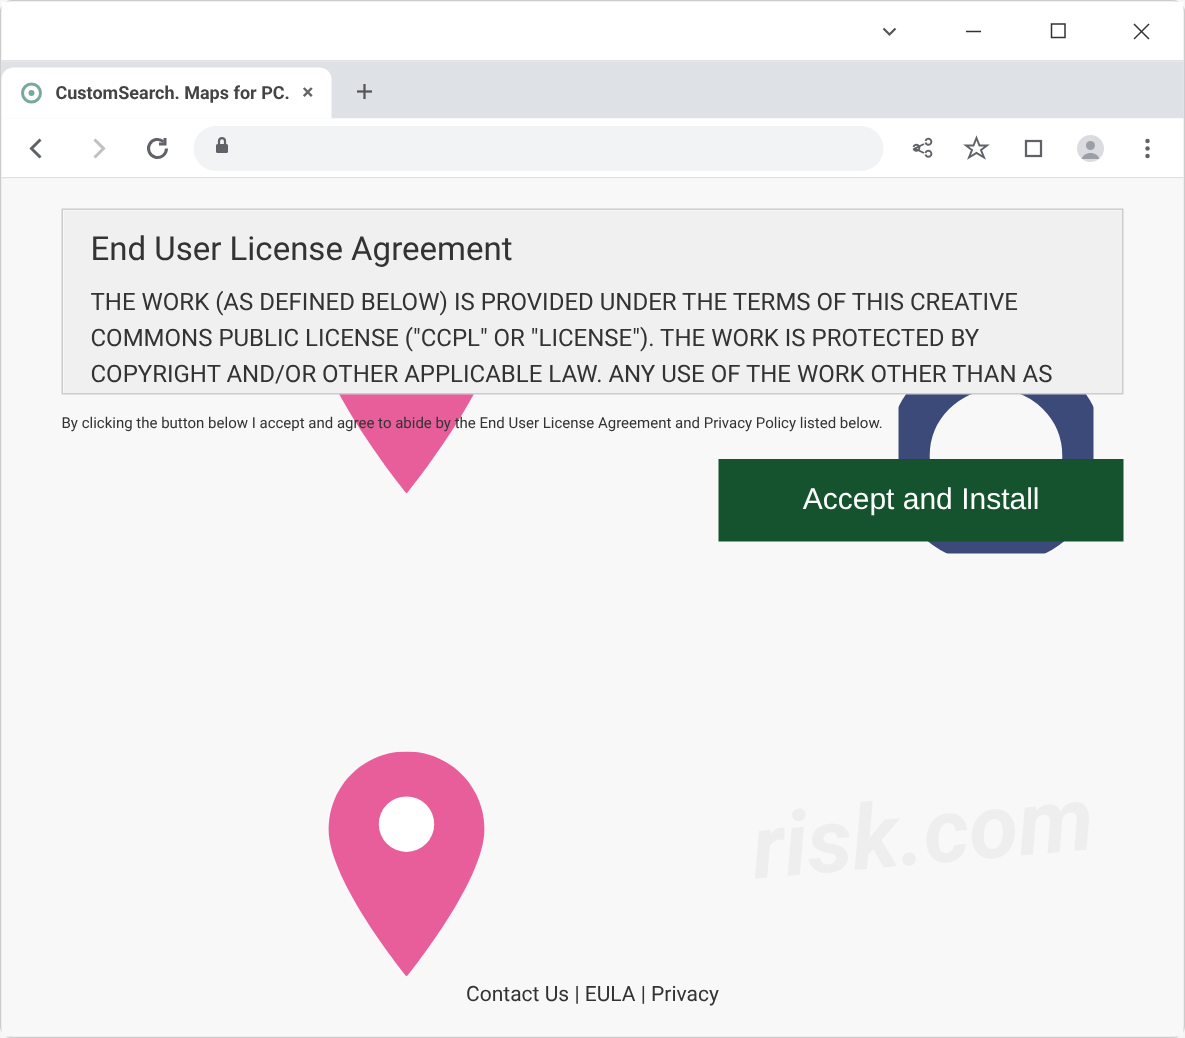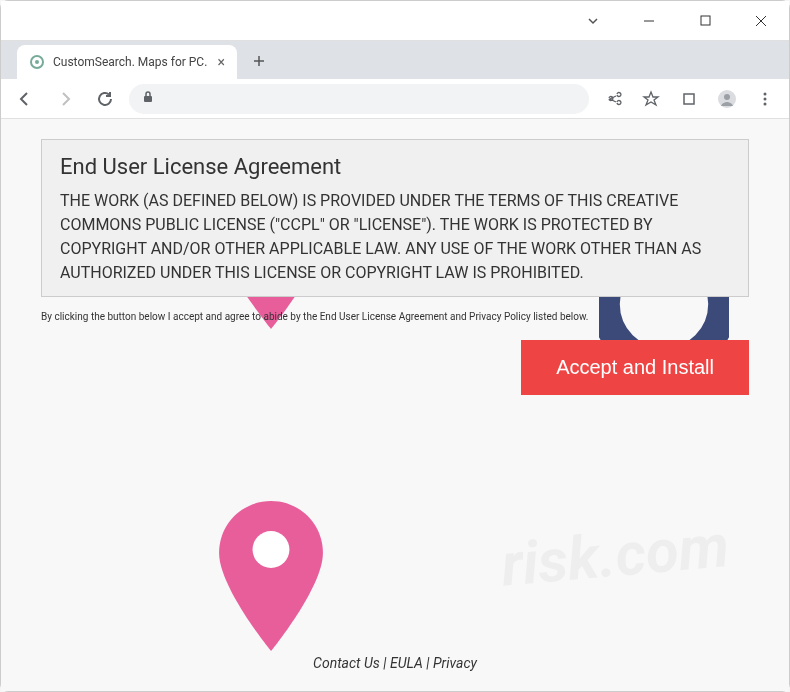--- a/index.html
+++ b/index.html
@@ -39,21 +39,22 @@
       display: flex;
       align-items: center;
       justify-content: center;
       cursor: pointer;
     }
     .tab-bar {
       height: 38px;
       background: #dee1e6;
       display: flex;
       align-items: flex-end;
-      padding-left: 16px;
+      padding-left: 0;
+      font-weight: bold;
     }
     .tab {
       height: 34px;
       background: #fff;
       border-radius: 8px 8px 0 0;
       display: flex;
       align-items: center;
       padding: 0 12px;
       gap: 8px;
       min-width: 220px;
@@ -181,21 +182,21 @@
     }
     .header-text p {
       font-size: 17px;
       color: #555;
       font-weight: 400;
     }
     .eula-box {
       background: #f0f0f0;
       border: 1px solid #ccc;
       padding: 14px 18px;
-      height: 158px;
+      height: 124px;
       overflow-y: scroll;
       margin-bottom: 12px;
     }
     .eula-box h2 {
       font-size: 22px;
       font-weight: 400;
       color: #333;
       margin-bottom: 10px;
     }
     .eula-box .welcome {
@@ -220,36 +221,35 @@
       color: #333;
       line-height: 1.5;
       margin-bottom: 16px;
     }
     .accept-row {
       display: flex;
       justify-content: flex-end;
       margin-bottom: 30px;
     }
     .accept-btn {
-      background: #ef4444;
+      background: #14532d;
       color: #fff;
       border: none;
-      padding: 16px 35px;
+      padding: 16px 56px;
       font-size: 20px;
       cursor: pointer;
     }
     .footer {
       position: absolute;
       bottom: 20px;
       left: 0;
       right: 0;
       text-align: center;
       font-size: 14px;
       color: #333;
-      font-style: italic;
     }
     .footer a {
       color: #333;
       text-decoration: none;
     }
     .watermark {
       position: absolute;
       bottom: 100px;
       right: 60px;
       font-size: 60px;

